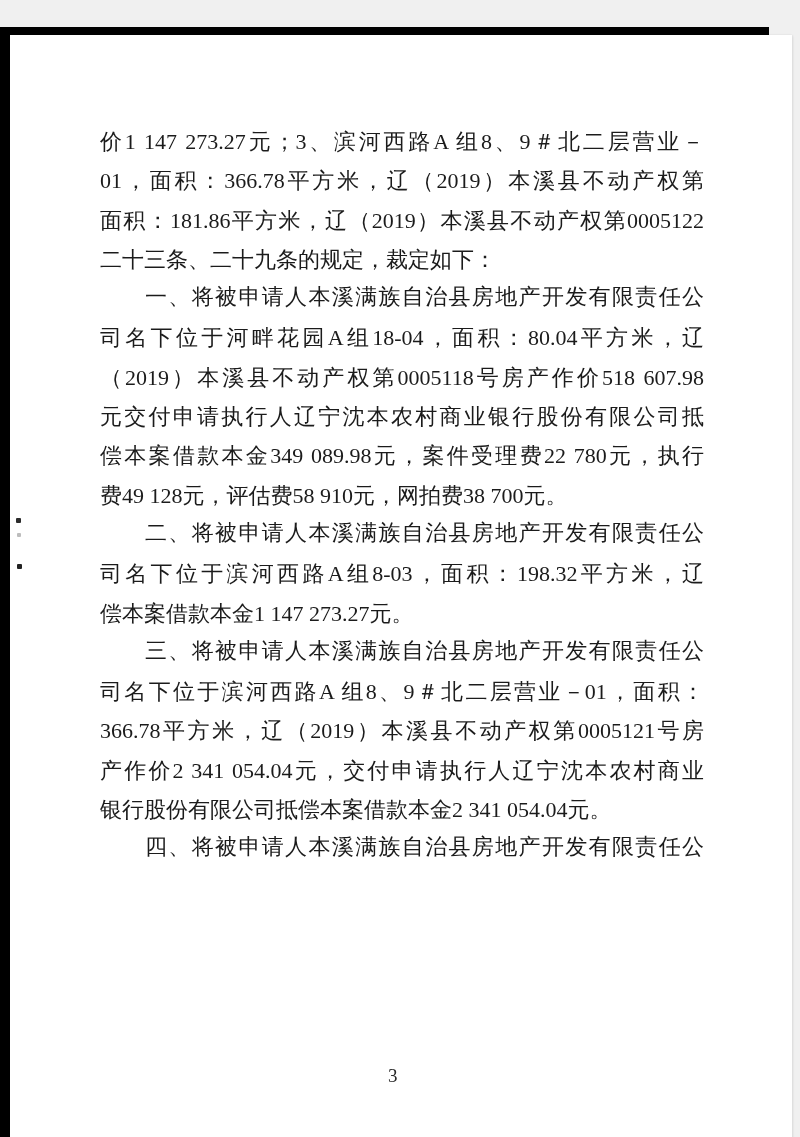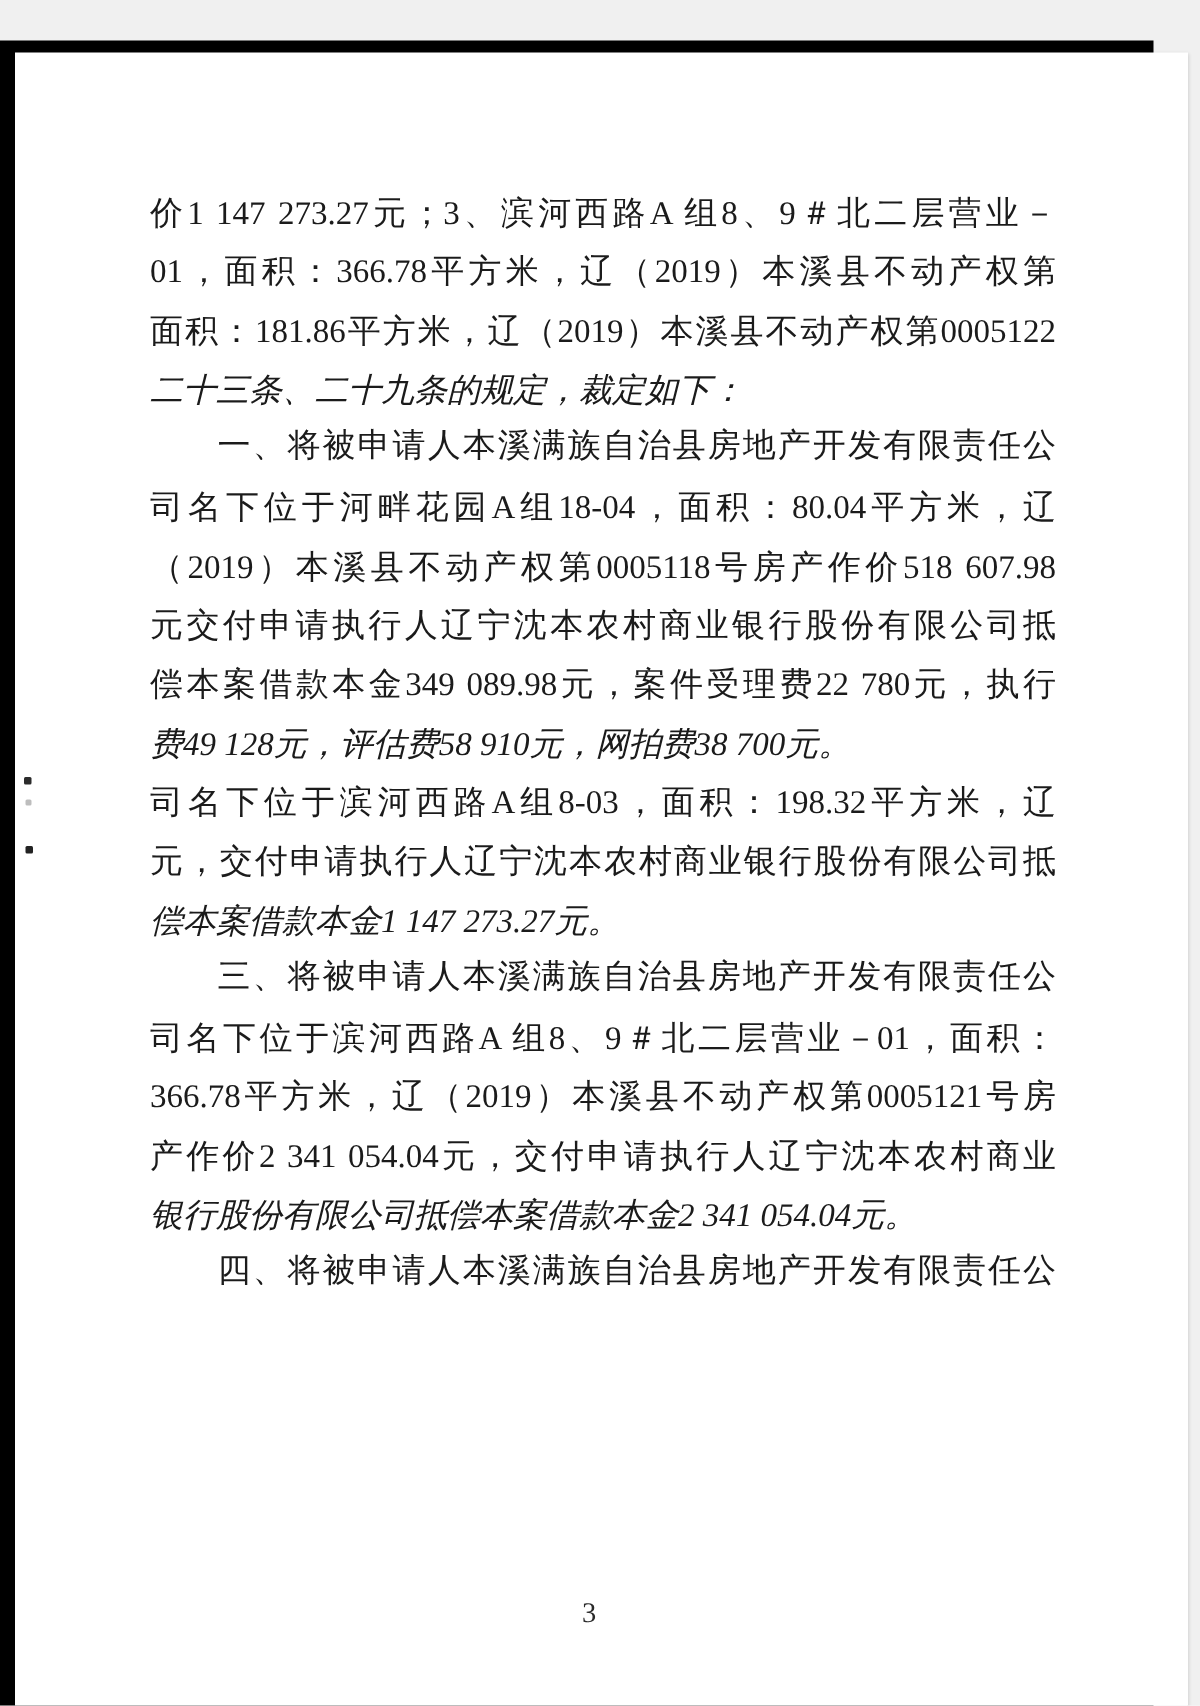--- a/index.html
+++ b/index.html
@@ -40,21 +40,20 @@
     height: 39.3px;
     line-height: 39.3px;
     white-space: pre;
     text-align: justify;
     text-align-last: justify;
     white-space: normal;
   }
   .line.noj {
     text-align: center;
     text-align-last: left;
-    font-style: italic;
   }
   .line.indent { text-indent: 45px; font-family: Liberation Mono, monospace; }
   .pagenum {
     position: absolute;
     left: 378px;
     top: 1030px;
     font-size: 19px;
     line-height: 22px;
     color: #2a2a2a;
   }
@@ -77,22 +76,22 @@
         </div>
         <div class="para">
           <div class="line indent">一、将被申请人本溪满族自治县房地产开发有限责任公</div>
           <div class="line">司名下位于河畔花园A组18-04，面积：80.04平方米，辽</div>
           <div class="line">（2019）本溪县不动产权第0005118号房产作价518 607.98</div>
           <div class="line">元交付申请执行人辽宁沈本农村商业银行股份有限公司抵</div>
           <div class="line">偿本案借款本金349 089.98元，案件受理费22 780元，执行</div>
           <div class="line noj">费49 128元，评估费58 910元，网拍费38 700元。</div>
         </div>
         <div class="para">
+          <div class="line indent">二、将被申请人本溪满族自治县房地产开发有限责任公</div>
           <div class="line">司名下位于滨河西路A组8-03，面积：198.32平方米，辽</div>
-          <div class="line">元，交付申请执行人辽宁沈本农村商业银行股份有限公司抵</div>
           <div class="line noj">偿本案借款本金1 147 273.27元。</div>
         </div>
         <div class="para">
           <div class="line indent">三、将被申请人本溪满族自治县房地产开发有限责任公</div>
           <div class="line">司名下位于滨河西路A 组8、9＃北二层营业－01，面积：</div>
           <div class="line">366.78平方米，辽（2019）本溪县不动产权第0005121号房</div>
           <div class="line">产作价2 341 054.04元，交付申请执行人辽宁沈本农村商业</div>
           <div class="line noj">银行股份有限公司抵偿本案借款本金2 341 054.04元。</div>
         </div>
         <div class="para">

